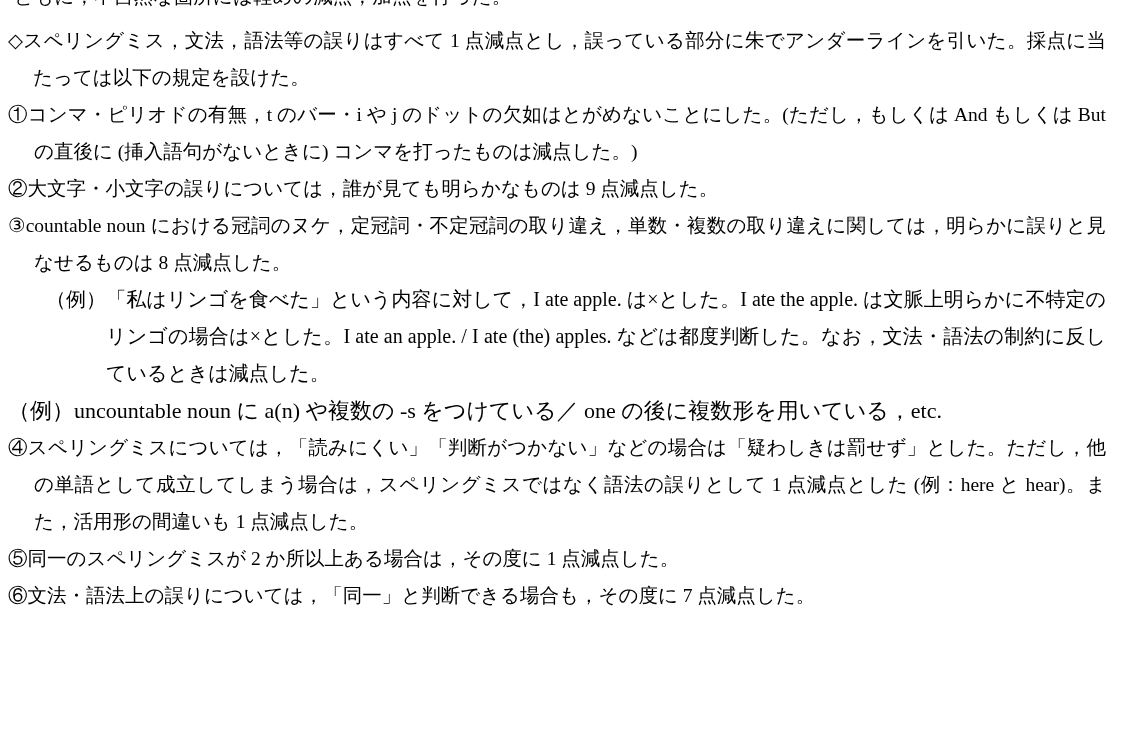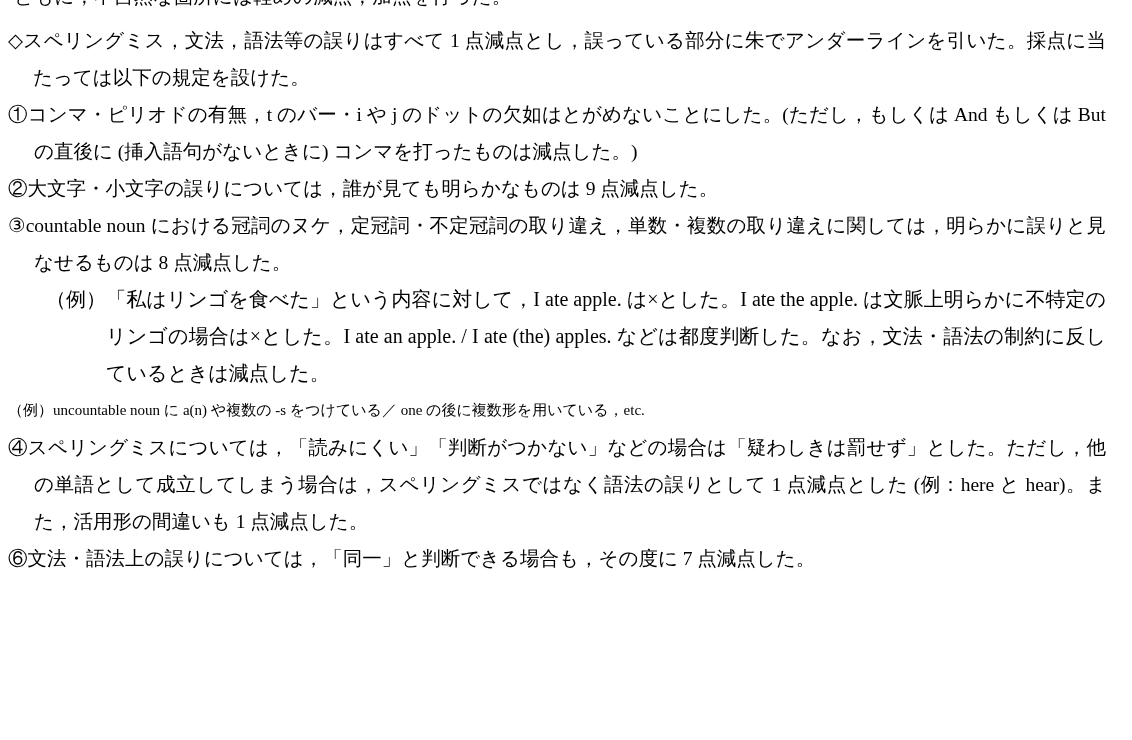--- a/index.html
+++ b/index.html
@@ -56,21 +56,21 @@
   }
   .ex {
     padding-left: 98px;
     text-indent: -60px;
     font-size: 20px;
     line-height: 37px;
   }
   .ex2 {
     padding-left: 60px;
     text-indent: -60px;
-    font-size: 15px;
+    font-size: 22px;
     line-height: 37px;
   }
 </style>
 </head>
 <body>
 
 <div class="page">
 
   <div class="clipped-top">ともに，不自然な箇所には軽めの減点，加点を行った。</div>
 
@@ -83,17 +83,18 @@
     <p class="para hang"><span>②</span><span>大文字・小文字の誤りについては，誰が見ても明らかなものは 9 点減点した。</span></p>
 
     <p class="para hang"><span>③</span><span>countable noun における冠詞のヌケ，定冠詞・不定冠詞の取り違え，単数・複数の取り違えに関しては，明らかに誤りと見なせるものは 8 点減点した。</span></p>
 
     <p class="para ex"><span>（例）</span><span>「私はリンゴを食べた」という内容に対して，I ate apple. は×とした。I ate the apple. は文脈上明らかに不特定のリンゴの場合は×とした。I ate an apple. / I ate (the) apples. などは都度判断した。なお，文法・語法の制約に反しているときは減点した。</span></p>
 
     <p class="para ex2"><span>（例）</span><span>uncountable noun に a(n) や複数の -s をつけている／ one の後に複数形を用いている，etc.</span></p>
 
     <p class="para hang"><span>④</span><span>スペリングミスについては，「読みにくい」「判断がつかない」などの場合は「疑わしきは罰せず」とした。ただし，他の単語として成立してしまう場合は，スペリングミスではなく語法の誤りとして 1 点減点とした (例：here と hear)。また，活用形の間違いも 1 点減点した。</span></p>
 
+    <p class="para hang"><span>⑤</span><span>同一のスペリングミスが 2 か所以上ある場合は，その度に 1 点減点した。</span></p>
 
     <p class="para hang"><span>⑥</span><span>文法・語法上の誤りについては，「同一」と判断できる場合も，その度に 7 点減点した。</span></p>
 
   </div>
 </div>
 
 </body></html>

